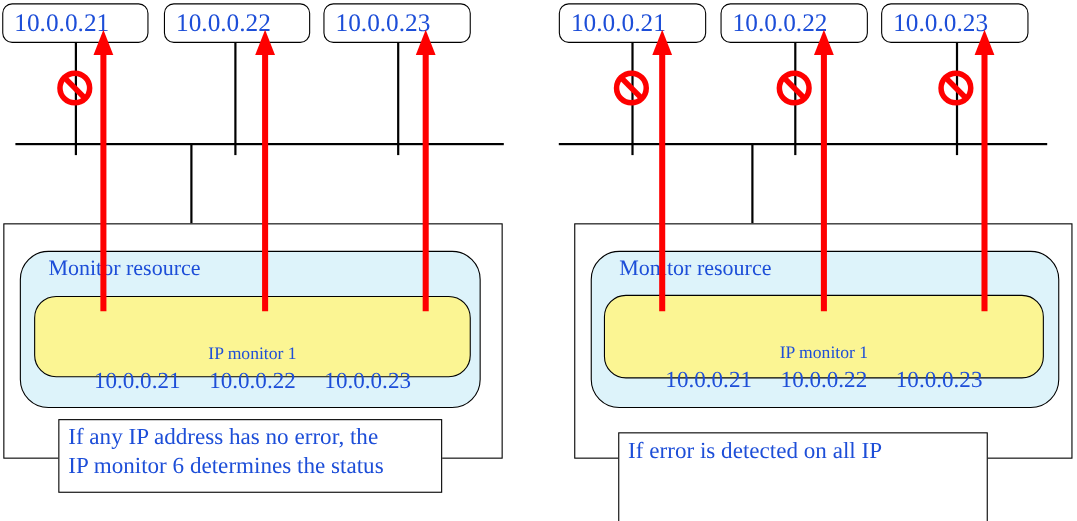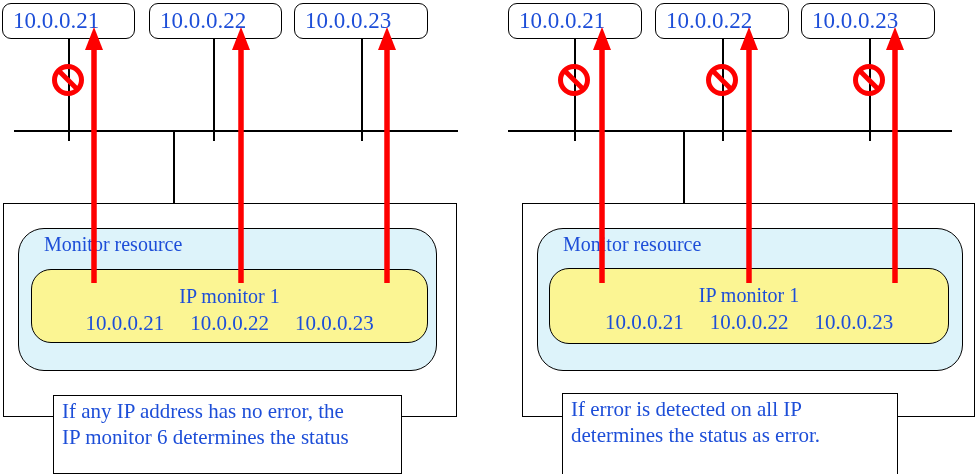--- a/index.html
+++ b/index.html
@@ -20,21 +20,21 @@
   }
   .monitor{
     position:absolute;box-sizing:border-box;border:1.4px solid #000;border-radius:26px;
     background:var(--monitor_resource_fill,#ddf3fa);
   }
   .mrlabel{position:absolute;left:25px;top:4px;font-size:20px;white-space:nowrap;}
   .ipmon{
     position:absolute;box-sizing:border-box;border:1.4px solid #000;border-radius:20px;
     background:var(--ip_monitor_fill,#fbf593);text-align:center;padding-top:15px;
   }
-  .ipmon-title{font-size:20px;}
+  .ipmon-title{font-size:16px;margin-top:28px;}
   .iprow{display:flex;justify-content:center;gap:26px;font-size:21px;margin-top:3px;}
   .status{
     position:absolute;left:0;right:0;top:113px;height:29px;line-height:29px;
     text-align:center;font-weight:700;font-size:26px;white-space:nowrap;
   }
   .desc{
     position:absolute;box-sizing:border-box;border:1.5px solid #000;background:#fff;
     font-size:21px;line-height:26px;padding:2px 0 0 8px;z-index:6;
   }
   .dline{white-space:nowrap;}
@@ -68,21 +68,21 @@
       <div class="ipmon" style="left:12px;top:40px;width:397px;height:74px">
         <div class="ipmon-title">IP monitor 1</div>
         <div class="iprow">
           <span>10.0.0.21</span>
           <span>10.0.0.22</span>
           <span>10.0.0.23</span>
         </div>
       </div>
     </div>
 
-    <div class="desc" style="left:53px;top:395px;width:349px;height:79px">
+    <div class="desc" style="left:53px;top:381px;width:349px;height:67px">
       <div class="dline">If any IP address has no error, the</div>
       <div class="dline">IP monitor 6 determines the status</div>
     </div>
   </div>
 
   <div class="panel">
     <div class="ipbox" style="left:508px;width:134px">10.0.0.21</div>
     <div class="ipbox" style="left:655px;width:134px">10.0.0.22</div>
     <div class="ipbox" style="left:801px;width:134px">10.0.0.23</div>
 
@@ -102,21 +102,20 @@
         <div class="iprow">
           <span>10.0.0.21</span>
           <span>10.0.0.22</span>
           <span>10.0.0.23</span>
         </div>
       </div>
     </div>
 
     <div class="desc" style="left:562px;top:393px;width:336px;height:86px">
       <div class="dline">If error is detected on all IP</div>
-      <div class="dline">determines the status as error.</div>
     </div>
   </div>
 
   <svg class="overlay" width="979" height="474" viewBox="0 0 979 474">
 
     <g>
       <line class="arrow-line" x1="94" y1="283" x2="94" y2="46"></line>
       <polygon class="arrow-head" points="94,27 85,50 103,50"></polygon>
     </g>
     <g>

